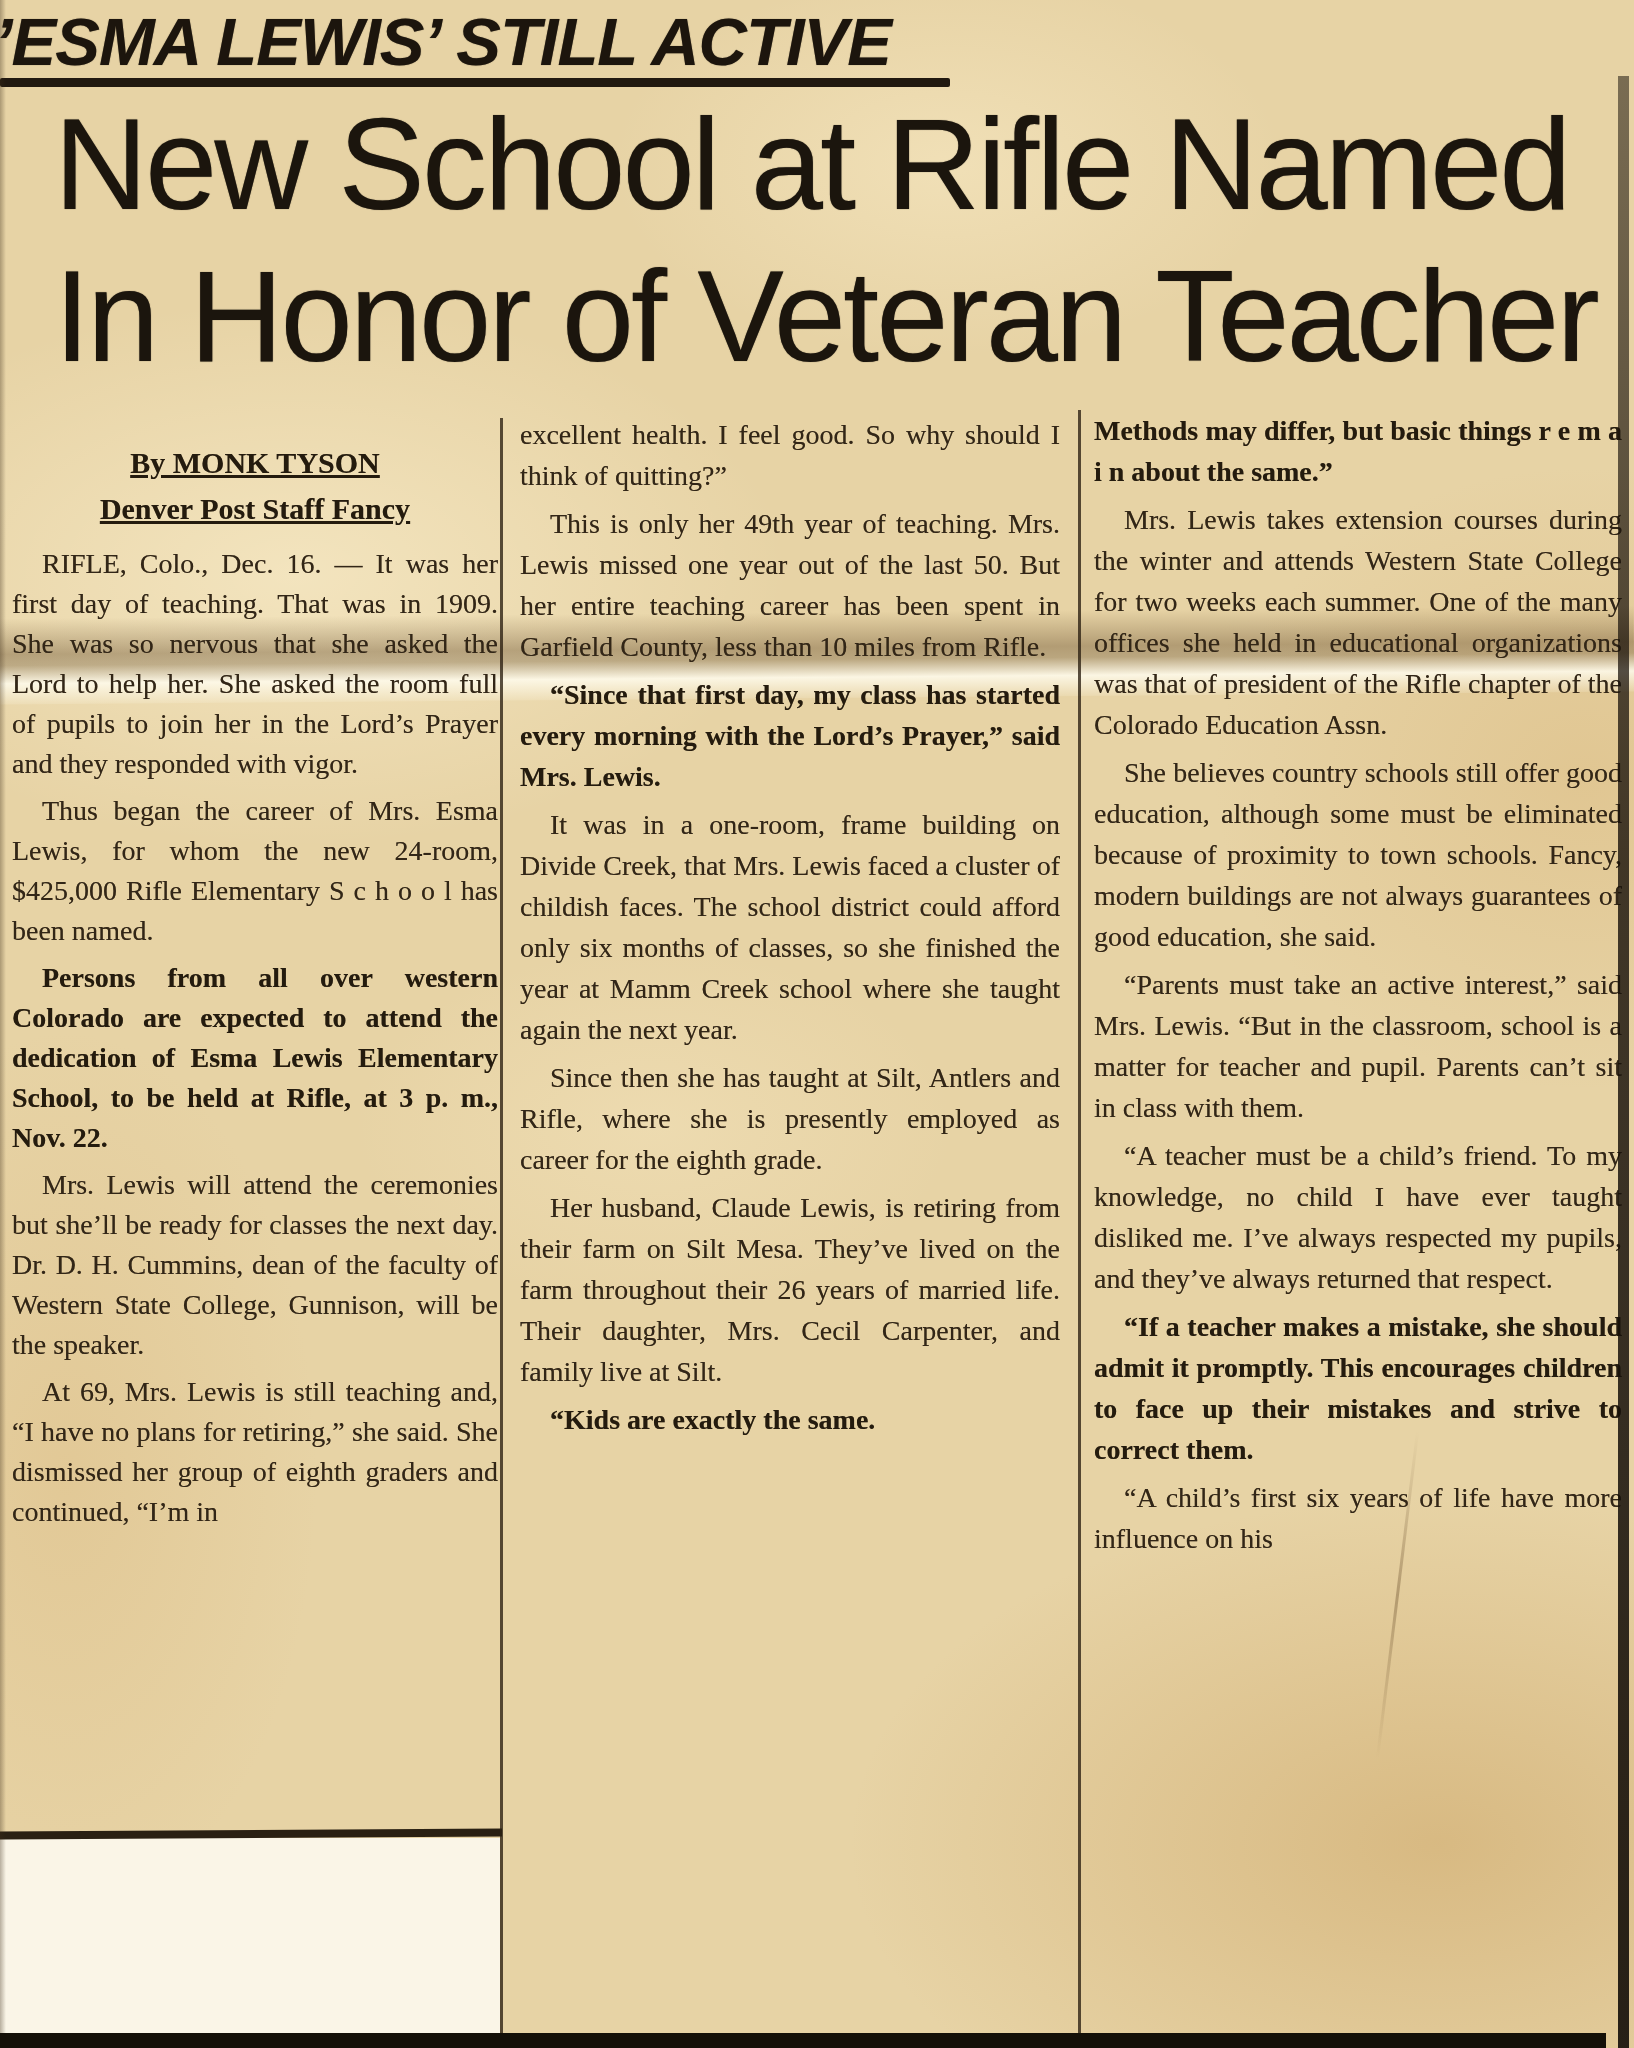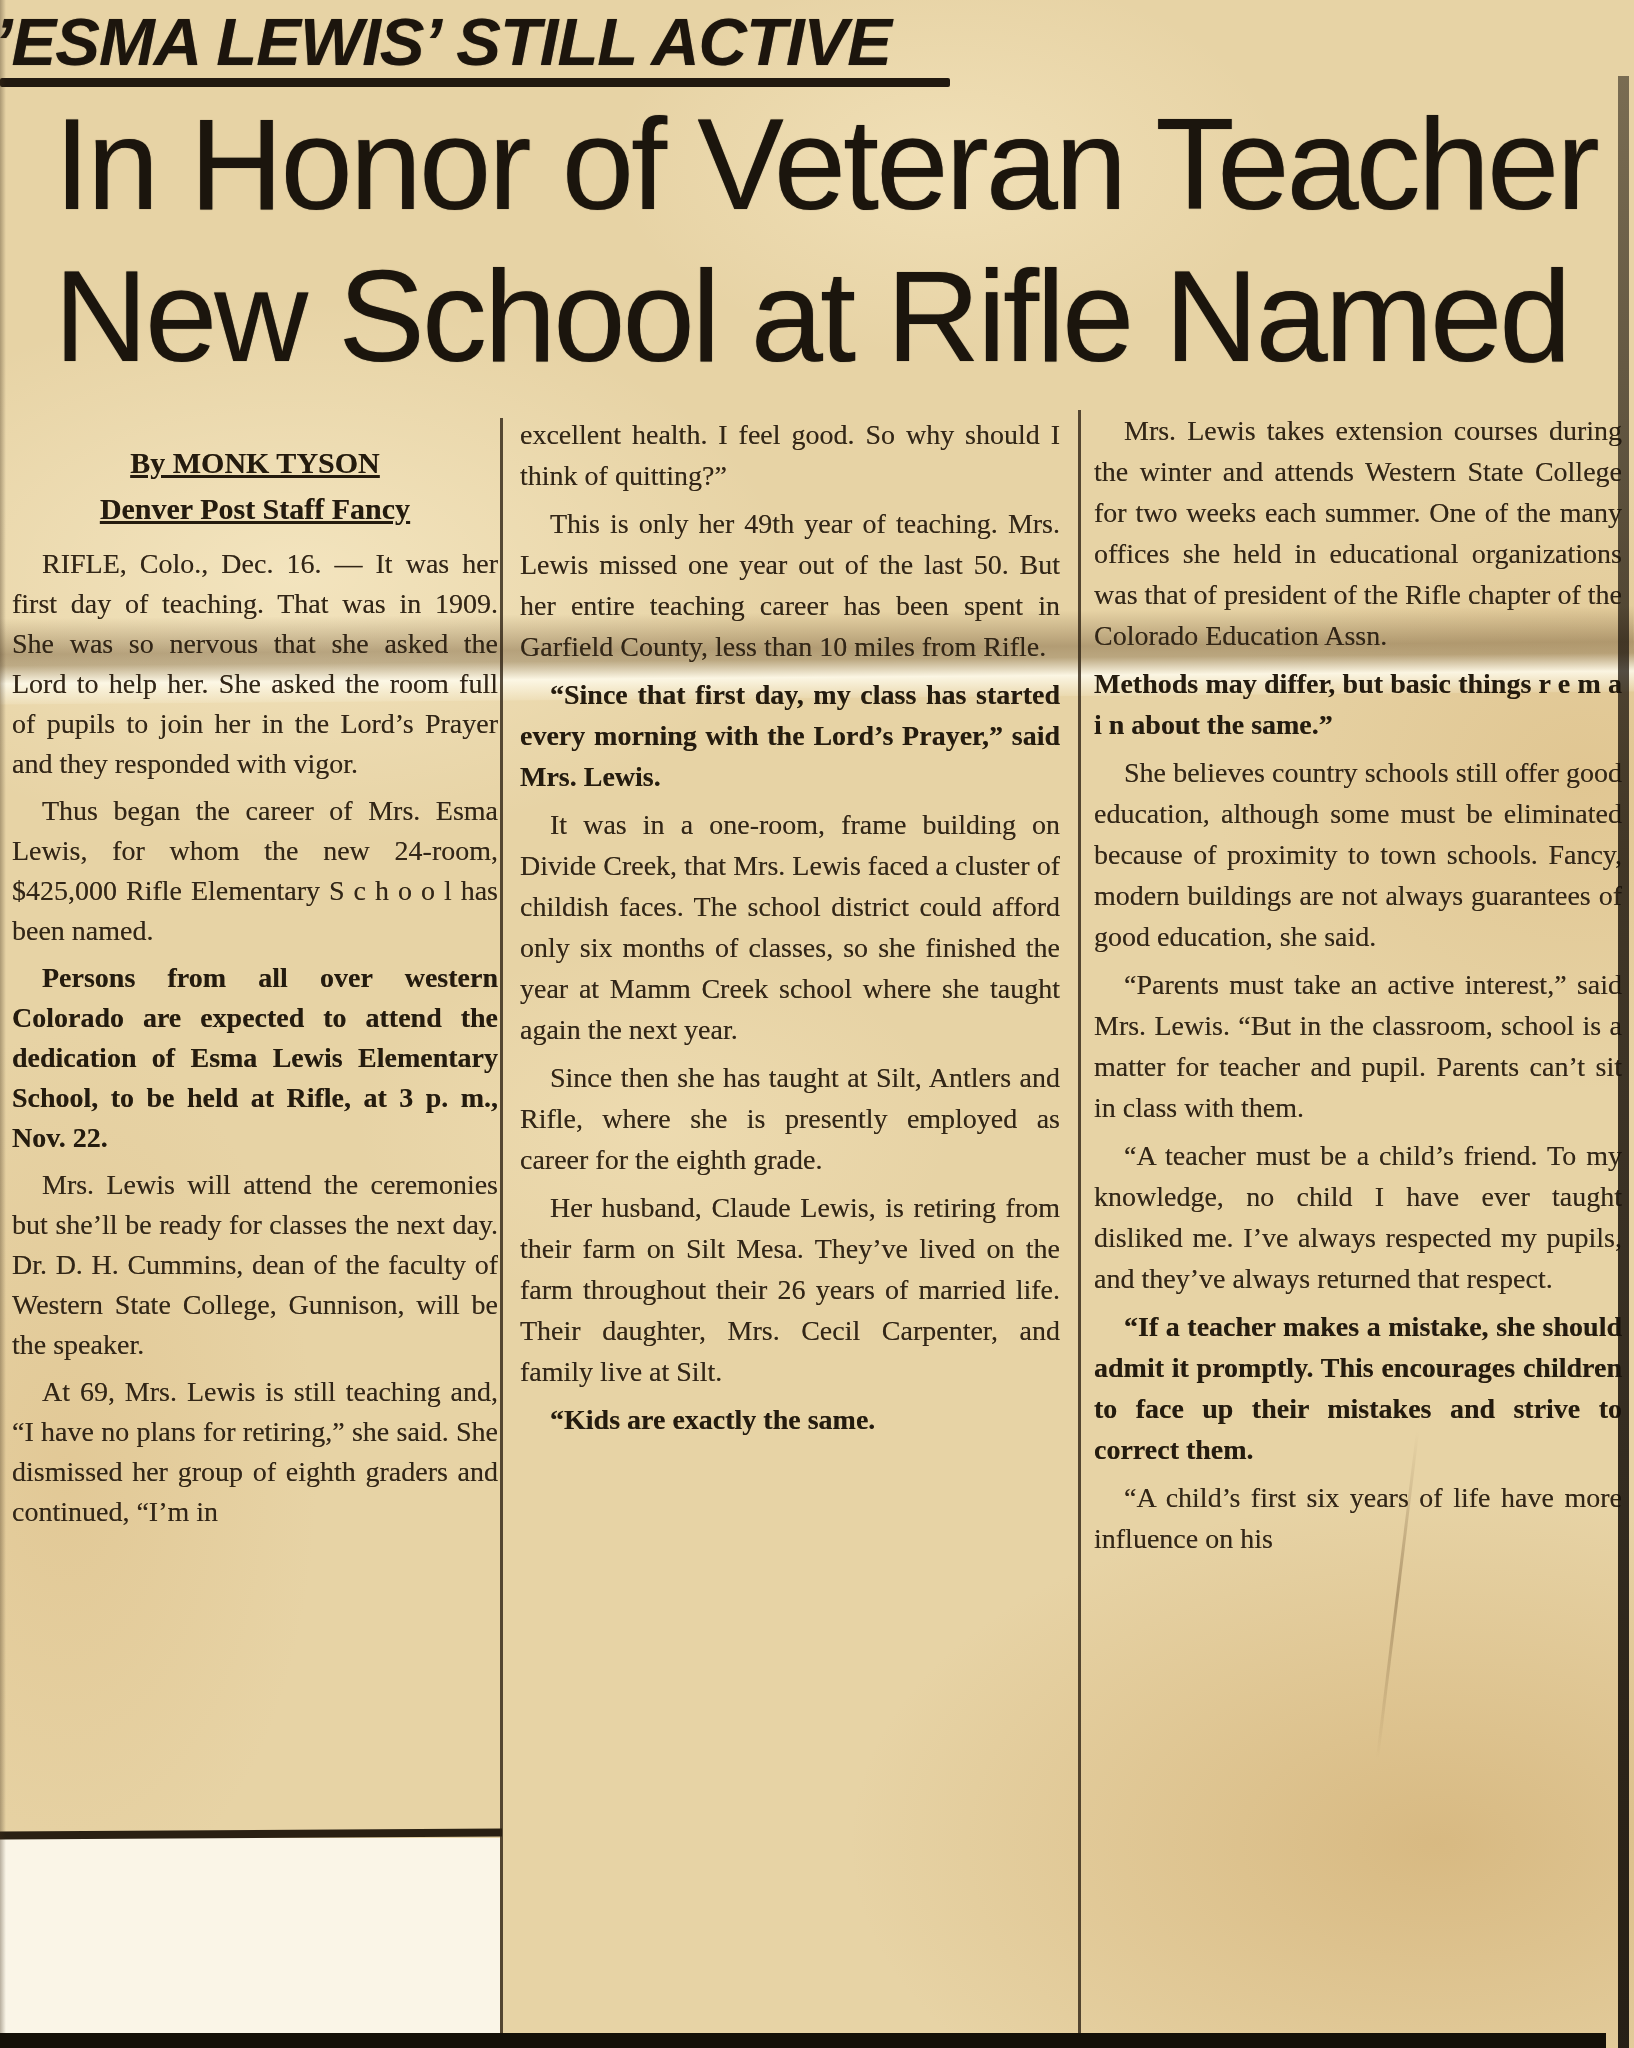--- a/index.html
+++ b/index.html
@@ -93,22 +93,22 @@
 </style>
 </head>
 <body>
 
 <div class="clip">
 
   <div class="kicker">’ESMA LEWIS’ STILL ACTIVE</div>
   <div class="kicker-underline"></div>
 
   <div class="headline">
+    <div>New School at Rifle Named</div>
     <div>In Honor of Veteran Teacher</div>
-    <div>New School at Rifle Named</div>
   </div>
 
   <div class="crease"></div>
 
   <div id="col-1" class="col">
     <div class="byline">
       <div>By MONK TYSON</div>
       <div>Denver Post Staff Fancy</div>
     </div>
     <div>
@@ -127,22 +127,22 @@
         <p class="para bold">“Since that first day, my class has started every morning with the Lord’s Prayer,” said Mrs. Lewis.</p>
         <p class="para">It was in a one-room, frame building on Divide Creek, that Mrs. Lewis faced a cluster of childish faces. The school district could afford only six months of classes, so she finished the year at Mamm Creek school where she taught again the next year.</p>
         <p class="para">Since then she has taught at Silt, Antlers and Rifle, where she is presently employed as career for the eighth grade.</p>
         <p class="para">Her husband, Claude Lewis, is retiring from their farm on Silt Mesa. They’ve lived on the farm throughout their 26 years of married life. Their daughter, Mrs. Cecil Carpenter, and family live at Silt.</p>
         <p class="para bold">“Kids are exactly the same.</p>
       </div>
   </div>
 
   <div id="col-3" class="col">
     <div>
+        <p class="para bold noindent">Methods may differ, but basic things r e m a i n about the same.”</p>
         <p class="para">Mrs. Lewis takes extension courses during the winter and attends Western State College for two weeks each summer. One of the many offices she held in educational organizations was that of president of the Rifle chapter of the Colorado Education Assn.</p>
-        <p class="para bold noindent">Methods may differ, but basic things r e m a i n about the same.”</p>
         <p class="para">She believes country schools still offer good education, although some must be eliminated because of proximity to town schools. Fancy, modern buildings are not always guarantees of good education, she said.</p>
         <p class="para">“Parents must take an active interest,” said Mrs. Lewis. “But in the classroom, school is a matter for teacher and pupil. Parents can’t sit in class with them.</p>
         <p class="para">“A teacher must be a child’s friend. To my knowledge, no child I have ever taught disliked me. I’ve always respected my pupils, and they’ve always returned that respect.</p>
         <p class="para bold">“If a teacher makes a mistake, she should admit it promptly. This encourages children to face up their mistakes and strive to correct them.</p>
         <p class="para">“A child’s first six years of life have more influence on his</p>
       </div>
   </div>
 
   <div id="divider-1" class="divider"></div>
   <div id="divider-2" class="divider"></div>

